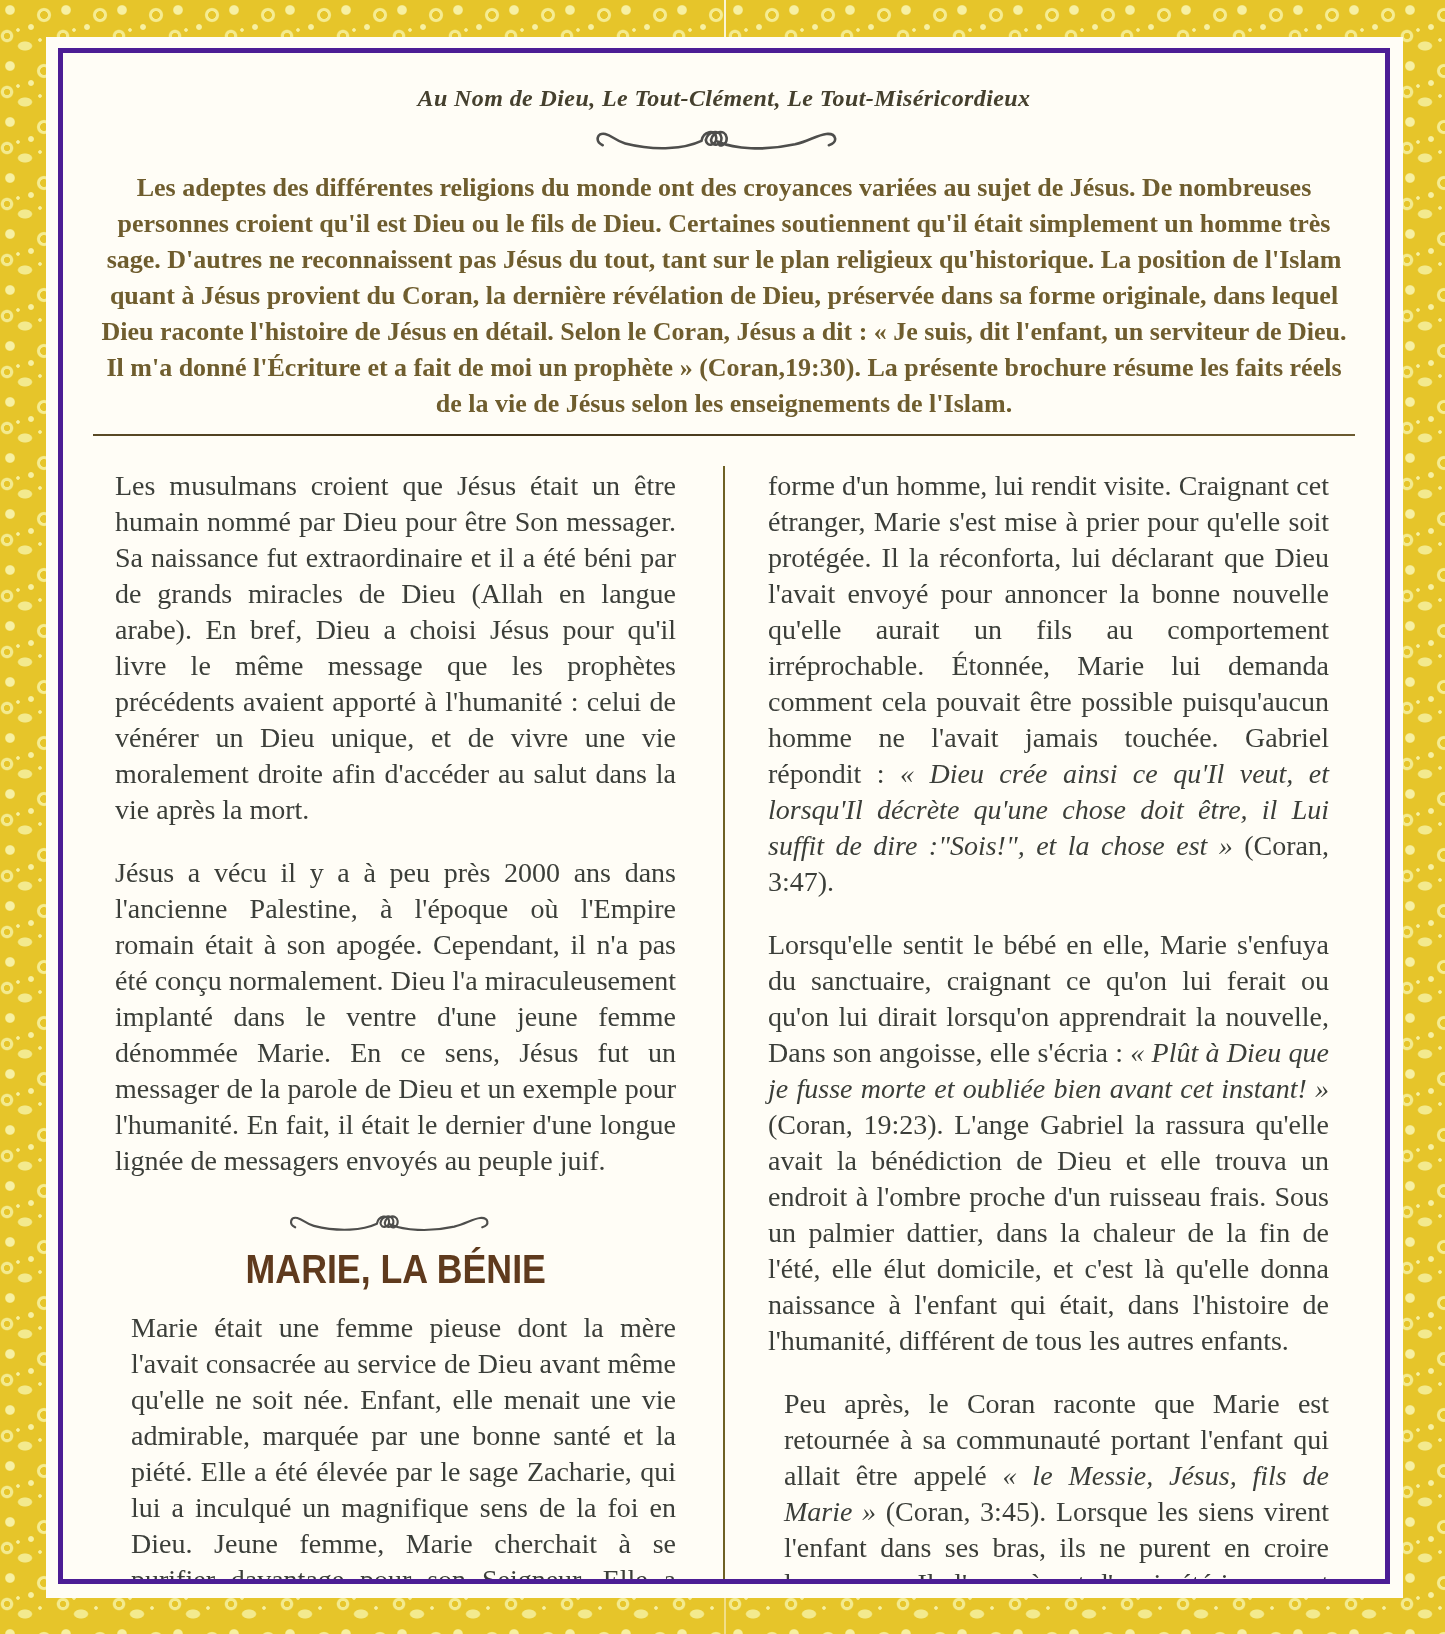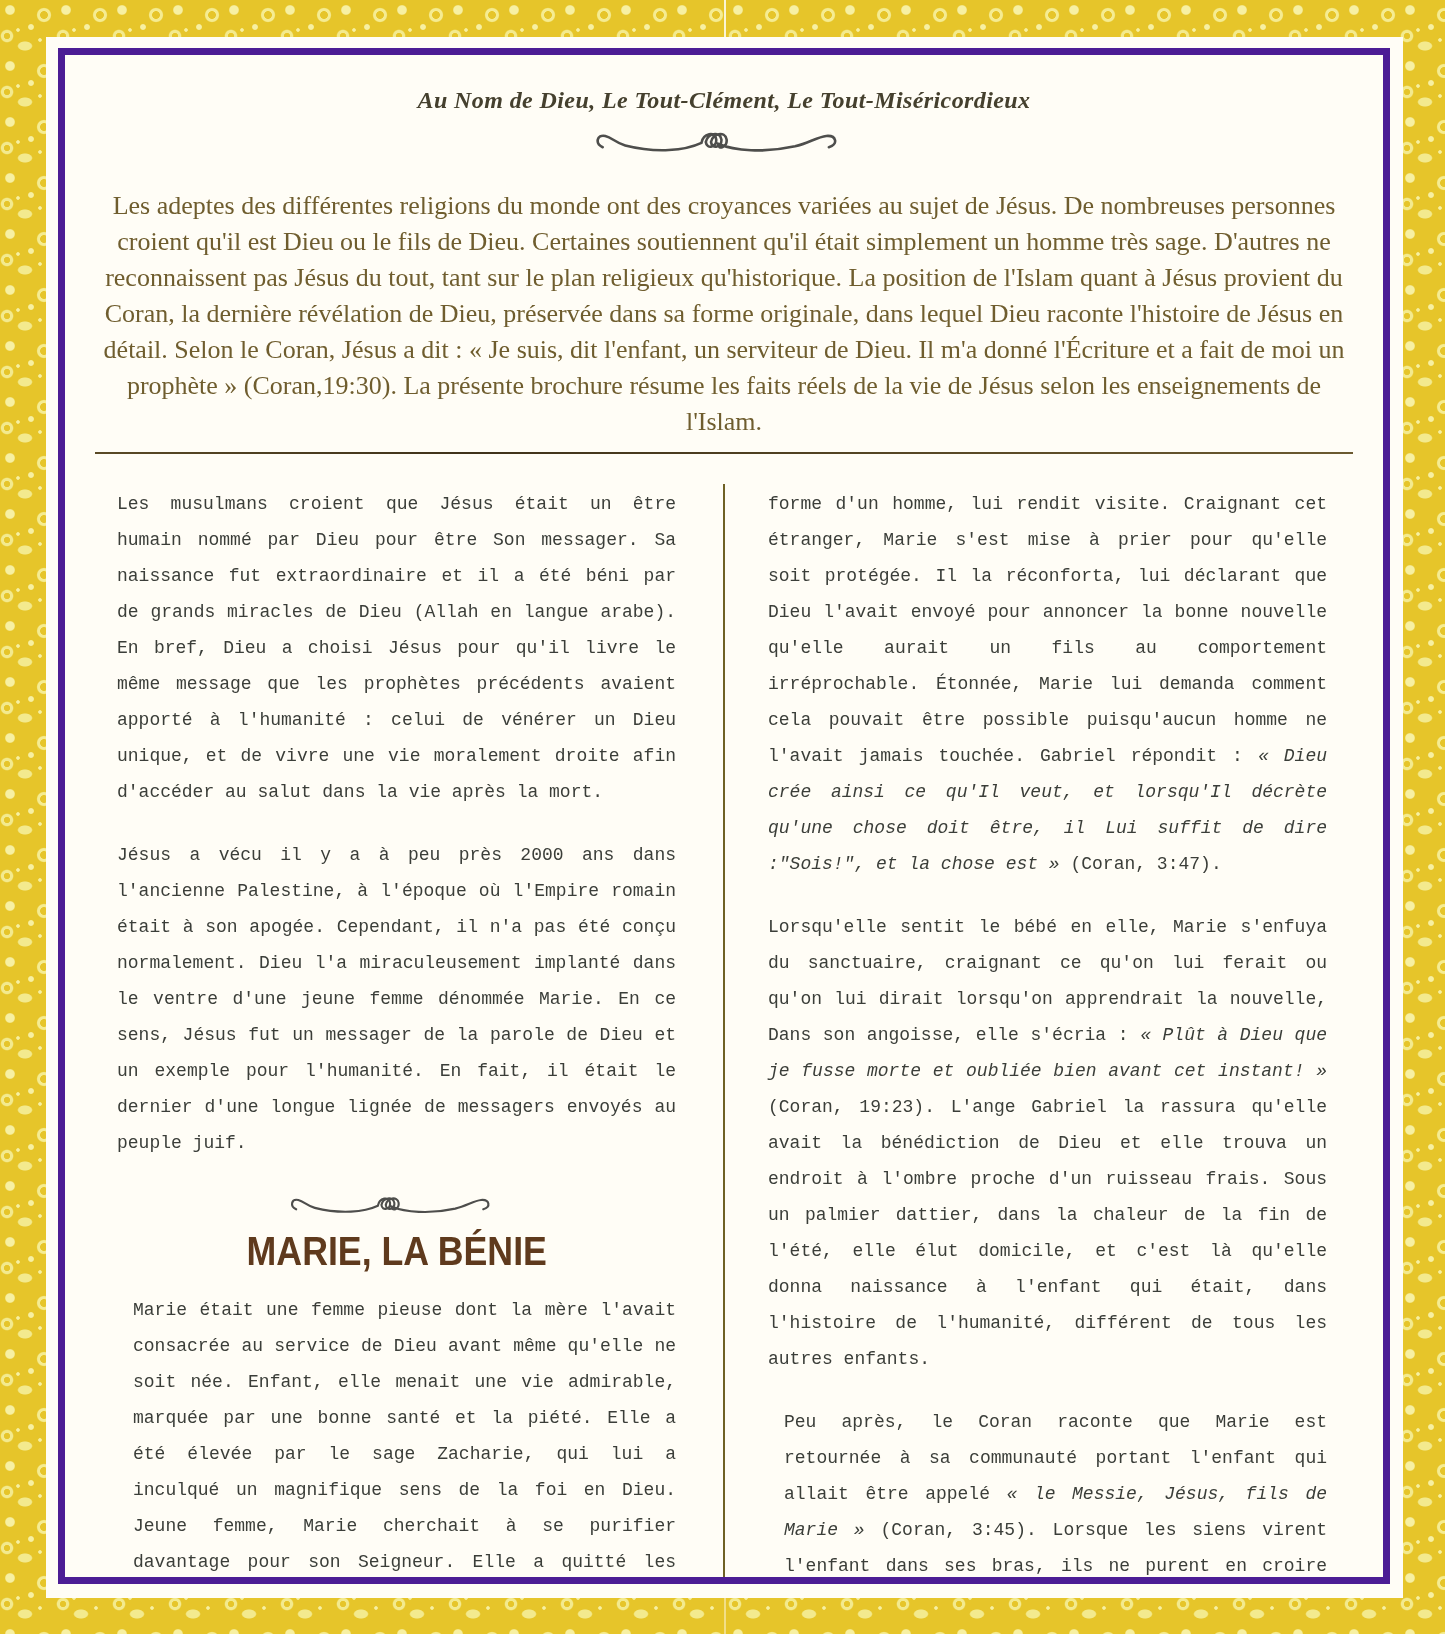--- a/index.html
+++ b/index.html
@@ -26,38 +26,38 @@
   .fold-line{position:absolute;width:2px;background:rgba(255,255,255,.8);}
   .fold-top{left:724px;top:0;height:38px;}
   .fold-bottom{left:724px;bottom:0;height:38px;opacity:.55;}
   
   .page{
     position:absolute;left:46px;right:42px;top:37px;bottom:36px;
     background:#fffdf6;
   }
   .frame{
     position:absolute;left:12px;top:11px;right:13px;bottom:14px;
-    border:7px solid #4c1d95;
+    border:5px solid #4c1d95;
   }
   .content{position:absolute;inset:0;overflow:hidden;}
   
   .bismillah{
     margin-top:32px;
     text-align:center;
     font-style:italic;font-weight:bold;
     font-size:24px;letter-spacing:.4px;
     color:#45402e;
   }
   .flourish{display:block;margin:8px auto 0;}
   .flourish svg{display:block;}
   
   .intro{
-    margin:26px 38px 0;
+    margin:10px 38px 0;
     text-align:center;
-    font-weight:normal;
+    font-weight:bold;
     font-size:26px;line-height:36px;
     color:#6f5d2e;
   }
   .rule{
     height:2px;margin:12px 30px 0;
     background:linear-gradient(90deg,#5a4a26,#3f321a 30%,#5a4a26 70%,#6b5a30);
   }
   
   .columns{
     position:relative;
@@ -68,23 +68,22 @@
   .col-divider{
     position:absolute;
     left:calc(50% - 1px);top:10px;bottom:-1120px;
     width:2px;height:1128px;
     background:#6f6125;
   }
   .col{flex:1;min-width:0;}
   .col p{
     margin:0 0 27px 0;
     text-align:justify;
-    font-size:18px;line-height:36px;
+    font-size:28px;line-height:36px;
     color:#3b3e39;
-    font-family:Liberation Mono, monospace;
   }
   .col p:last-child{margin-bottom:0;margin-left:16px;}
   .quote{font-style:italic;}
   .mini-flourish{display:block;margin:6px auto 4px;}
   .section-heading{
     text-align:center;
     margin:2px 0 20px;
   }
   .section-heading span{
     display:inline-block;

